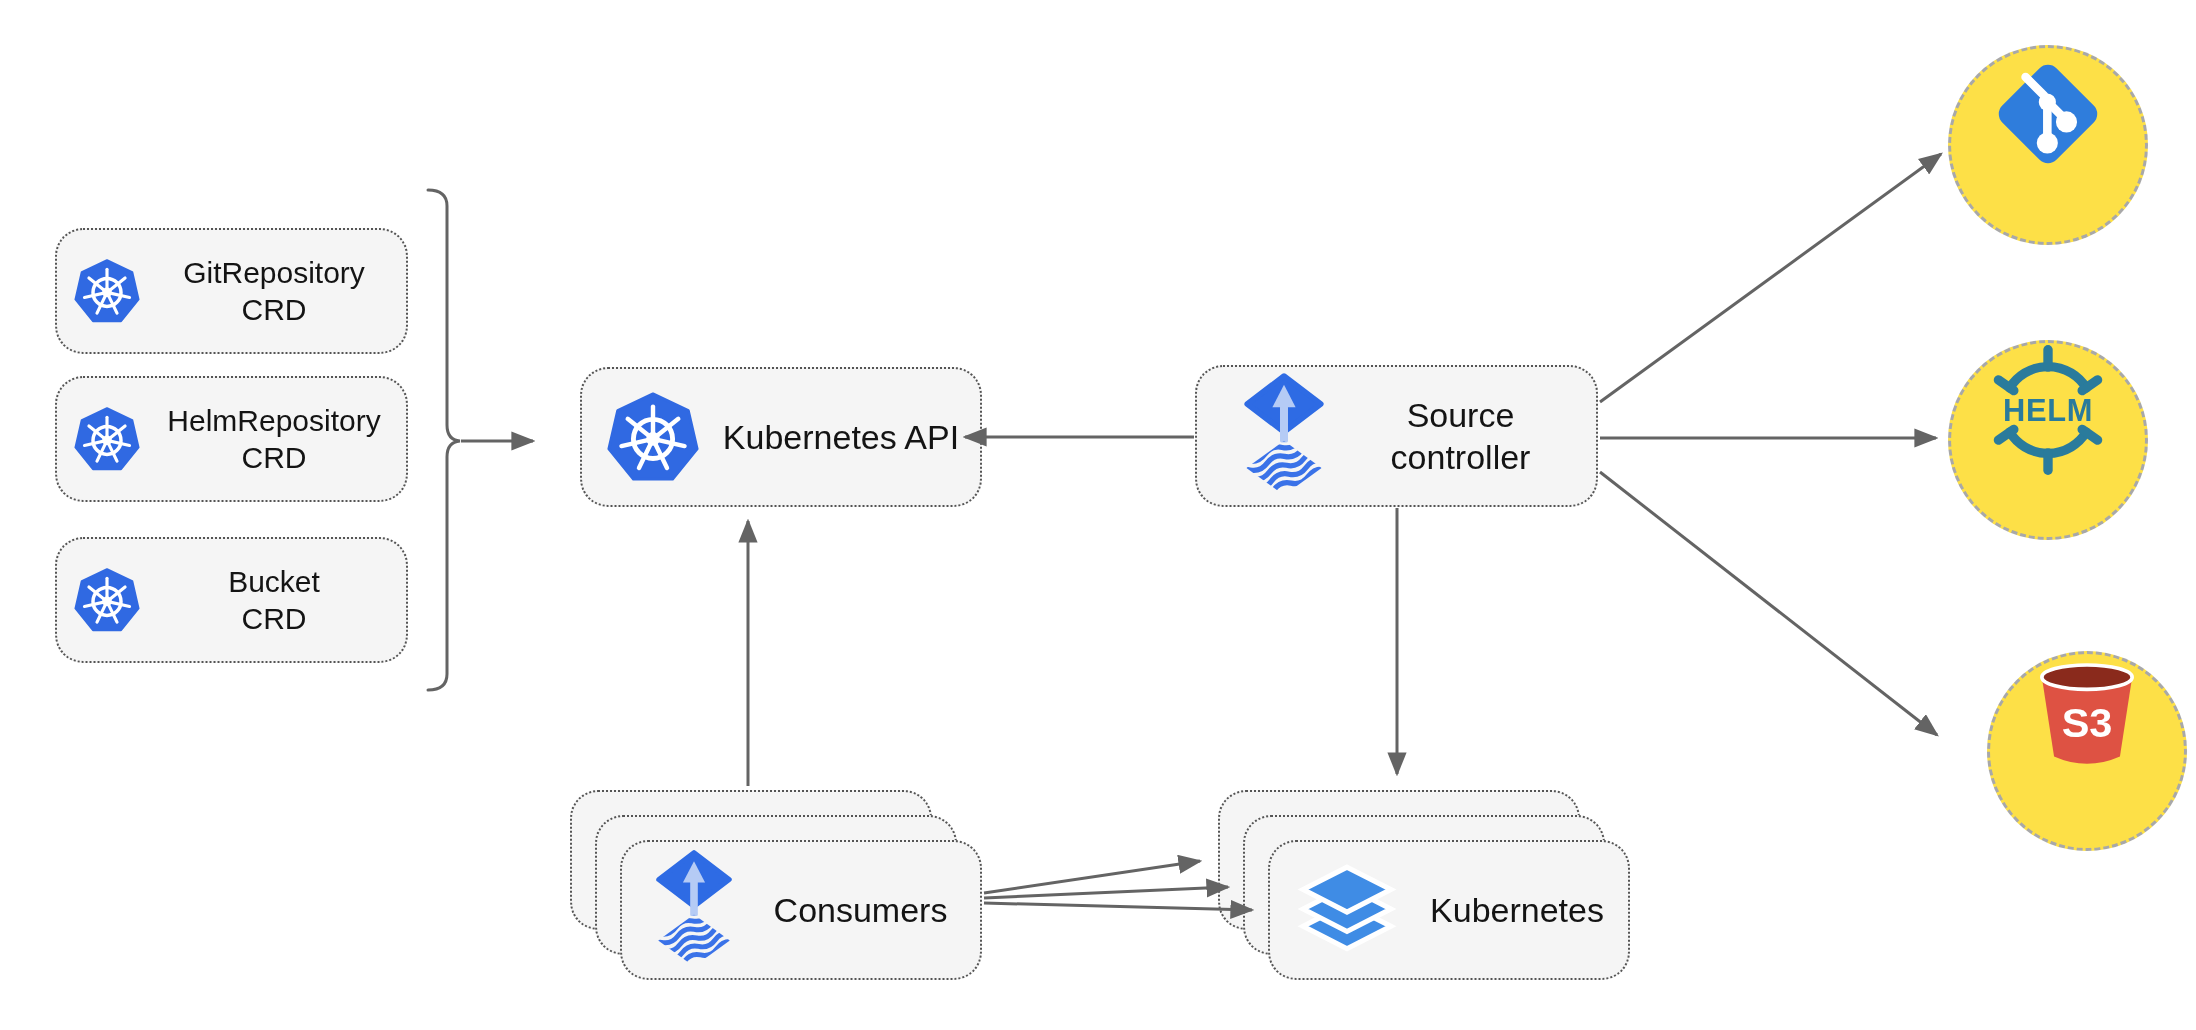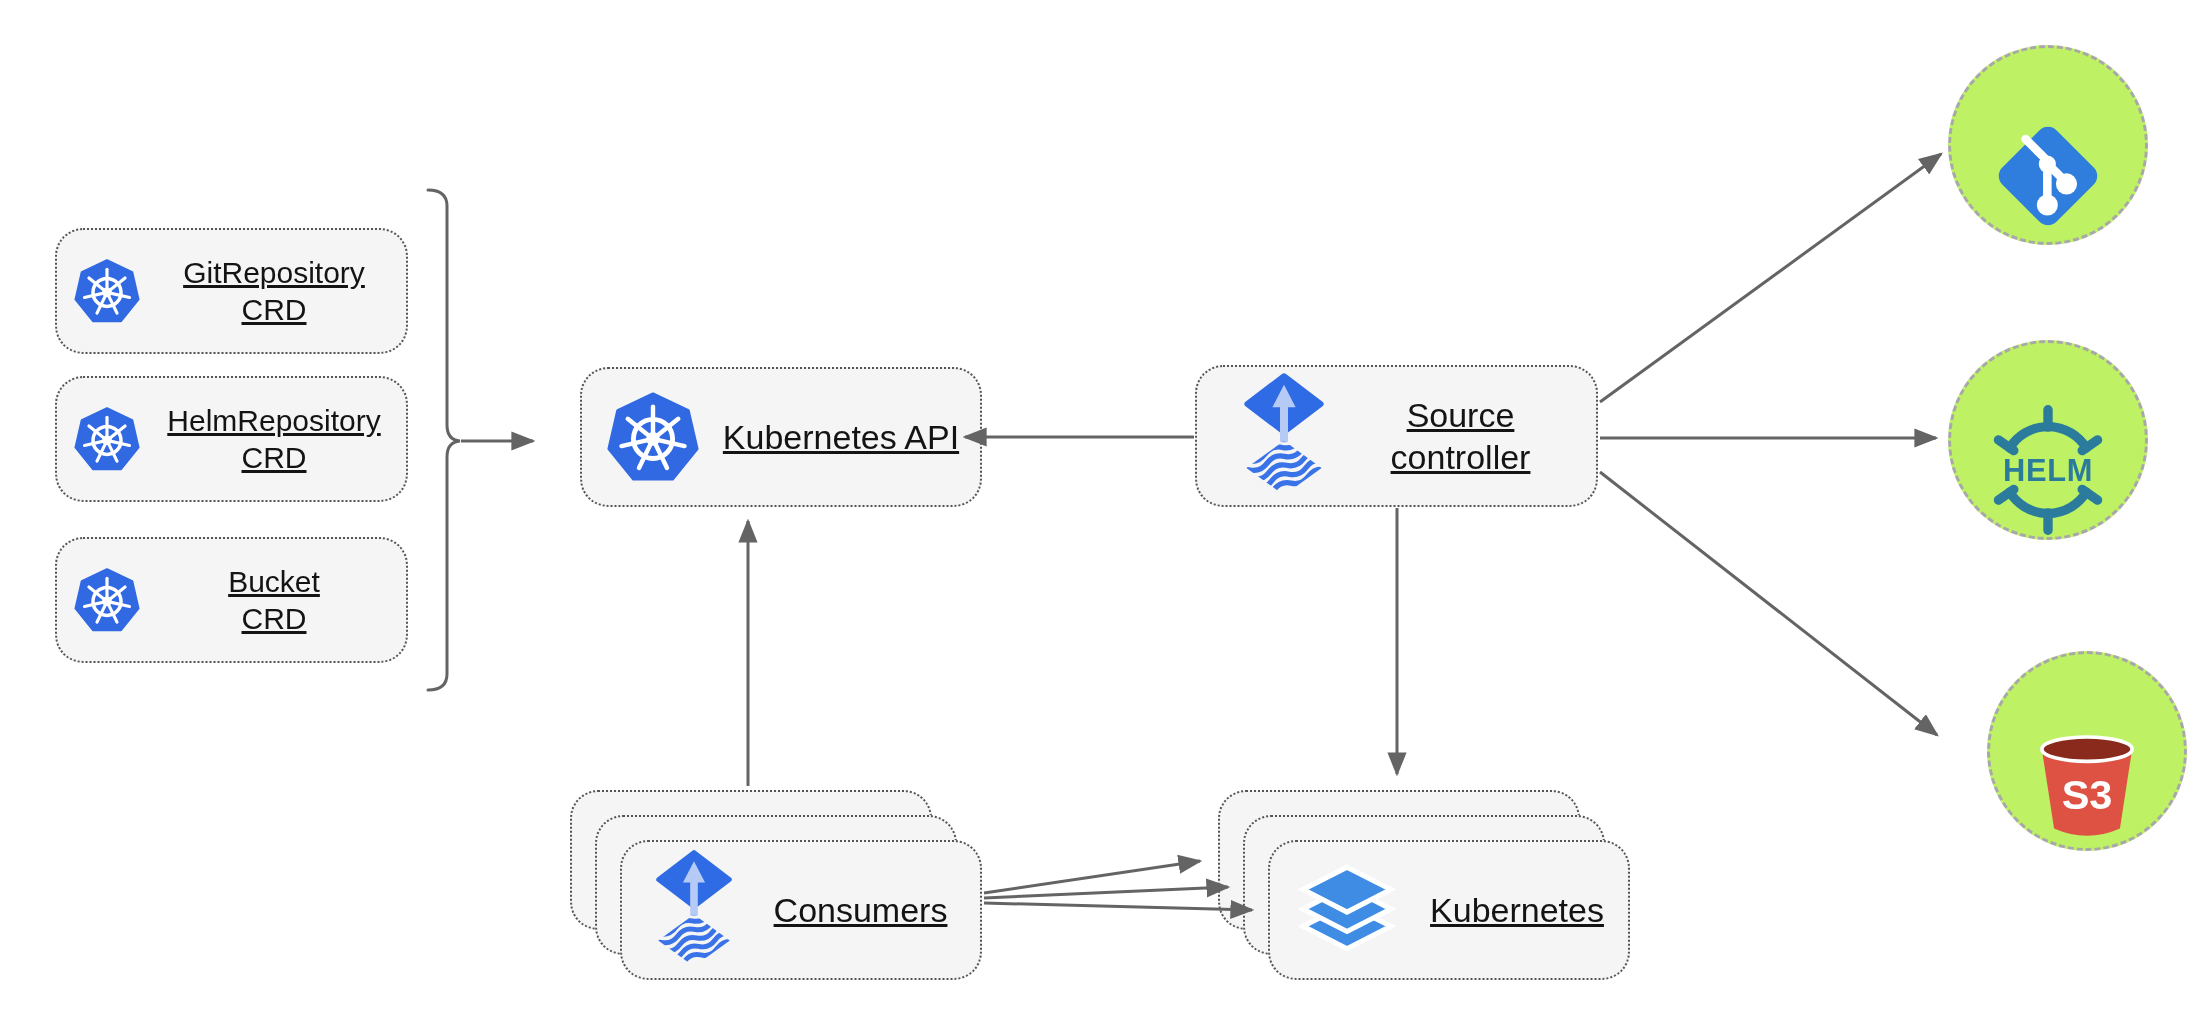--- a/index.html
+++ b/index.html
@@ -9,21 +9,21 @@
   }
   svg.overlay{position:absolute;left:0;top:0;z-index:6;pointer-events:none;}
   .defs{position:absolute;width:0;height:0;overflow:hidden;}
 
   .node{
     position:absolute;background:#f5f5f5;border:2.5px dotted #545454;border-radius:28px;
     box-sizing:border-box;display:flex;align-items:center;z-index:2;
   }
   .crd{left:55px;width:353px;height:126px;padding-left:15px;}
   .crd .ic{width:70px;height:70px;flex:none;}
-  .lbl{flex:1;text-align:center;text-decoration:underline;}
+  .lbl{flex:1;text-align:center;}
   .crd .lbl{font-size:30px;line-height:37px;}
   .lbl span{display:block;}
   .big-lbl{font-size:34px;line-height:42px;}
 
   #k8s-api{left:580px;top:367px;width:402px;height:140px;padding-left:22px;}
   #k8s-api .ic{width:98px;height:98px;flex:none;}
   #source{left:1195px;top:365px;width:403px;height:142px;padding-left:46px;}
   #source .ic{width:82px;height:128px;flex:none;}
 
   .stack{position:absolute;width:412px;height:190px;z-index:2;}
@@ -34,22 +34,22 @@
   .sbox.b{left:0;top:0;}
   .sbox.m{left:25px;top:25px;}
   .sbox.f{left:50px;top:50px;display:flex;align-items:center;}
   #consumers{left:570px;top:790px;}
   #consumers .ic{width:78px;height:122px;flex:none;margin-left:33px;}
   #artifacts{left:1218px;top:790px;}
   #artifacts .ic{width:102px;height:94px;flex:none;margin-left:26px;}
 
   .ext{
     position:absolute;width:200px;height:200px;border-radius:50%;
-    background:#bef264;border:3px dashed #a8a8a8;box-sizing:border-box;
-    display:flex;align-items:flex-end;justify-content:center;z-index:2;
+    background:#fde047;border:3px dashed #a8a8a8;box-sizing:border-box;
+    display:flex;align-items:flex-start;justify-content:center;z-index:2;
   }
   #ext-git{left:1948px;top:45px;}
   #ext-helm{left:1948px;top:340px;}
   #ext-s3{left:1987px;top:651px;}
   #ext-git .ic{width:132px;height:132px;}
   #ext-helm .ic{width:134px;height:134px;}
   #ext-s3 .ic{width:122px;height:122px;}
 </style>
 </head>
 <body>

